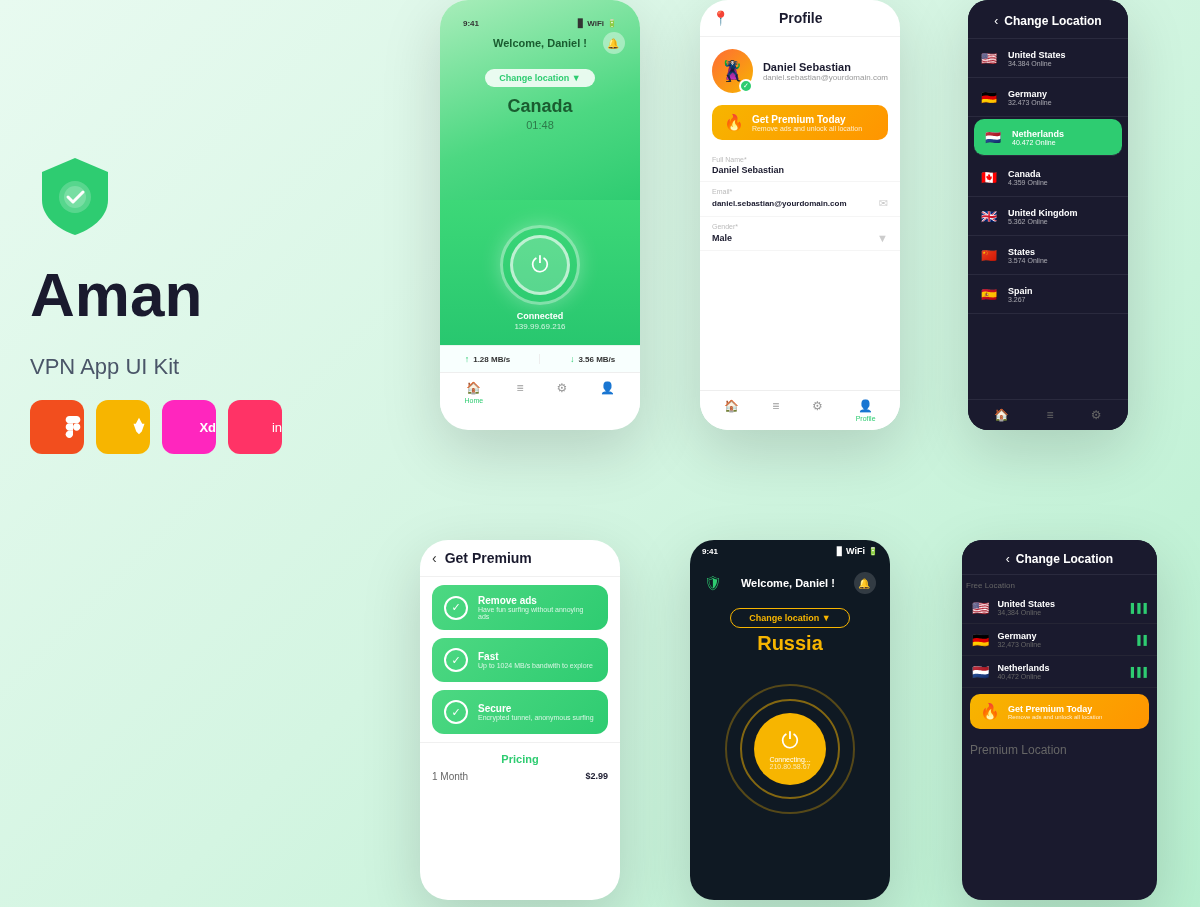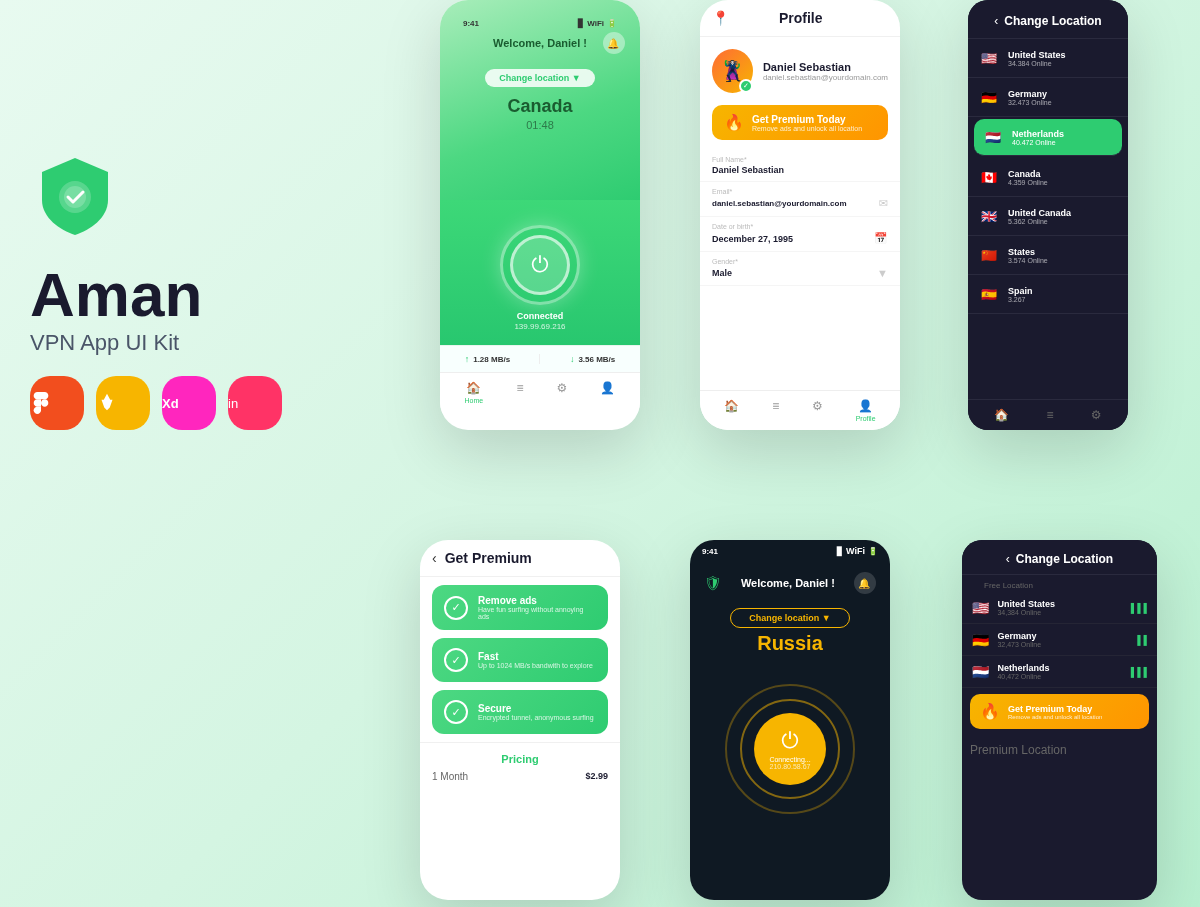--- a/index.html
+++ b/index.html
@@ -23,43 +23,43 @@
       margin-bottom: 20px;
     }
     .shield-svg {
       width: 90px; height: 90px;
     }
     .app-title {
       font-size: 62px;
       font-weight: 800;
       color: #1a1a2e;
       line-height: 1;
-      margin-bottom: 4px;
+      margin-bottom: 28px;
     }
     .app-subtitle {
       font-size: 22px;
       color: #4a5568;
       font-weight: 400;
       margin-bottom: 20px;
     }
     .screens-count {
       font-size: 32px;
       font-weight: 700;
       color: #2ecc71;
       margin-bottom: 30px;
     }
     .tools-row {
       display: flex;
       gap: 12px;
       margin-top: 10px;
     }
     .tool-badge {
       width: 54px; height: 54px;
-      border-radius: 20px;
-      display: flex; align-items: center; justify-content: flex-start;
+      border-radius: 12px;
+      display: flex; align-items: center; justify-content: flex-end;
       font-size: 20px;
       font-weight: 700;
       color: white;
     }
     .tool-figma { background: #f24e1e; }
     .tool-sketch { background: #f7b500; }
     .tool-xd { background: #ff26be; }
     .tool-invision { background: #ff3366; }
 
     
@@ -473,21 +473,21 @@
       width: 195px;
       height: 360px;
       top: 540px;
       left: 962px;
       background: #1a1a2e;
       border-radius: 20px;
     }
     .ph6-section-label {
       font-size: 8px;
       color: #666;
-      padding: 6px 22px 2px;
+      padding: 6px 4px 2px;
     }
     .ph6-location-row {
       display: flex;
       align-items: center;
       gap: 8px;
       padding: 7px 10px;
       border-bottom: 1px solid #252535;
     }
     .ph6-flag { font-size: 14px; }
     .ph6-info { flex: 1; }
@@ -660,27 +660,20 @@
     </div>
   </div>
   <div class="ph2-field">
     <div class="ph2-field-label">Email*</div>
     <div class="ph2-field-row">
       <div class="ph2-field-value" style="font-size:8px">daniel.sebastian@yourdomain.com</div>
       <span class="ph2-field-icon">✉</span>
     </div>
   </div>
   <div class="ph2-field">
-    <div class="ph2-field-label">Date or birth*</div>
-    <div class="ph2-field-row">
-      <div class="ph2-field-value">December 27, 1995</div>
-      <span class="ph2-field-icon">📅</span>
-    </div>
-  </div>
-  <div class="ph2-field">
     <div class="ph2-field-label">Gender*</div>
     <div class="ph2-field-row">
       <div class="ph2-field-value">Male</div>
       <span class="ph2-field-icon">▼</span>
     </div>
   </div>
   <div class="ph2-navbar">
     <div class="nav-item">
         <span class="nav-icon">🏠</span>
       </div>
@@ -734,21 +727,21 @@
       <div class="ph3-flag">🇨🇦</div>
       <div>
         <div class="ph3-country-name">Canada</div>
         <div class="ph3-count">4.359 Online</div>
       </div>
     </div>
 
     <div class="ph3-location-row">
       <div class="ph3-flag">🇬🇧</div>
       <div>
-        <div class="ph3-country-name">United Canada</div>
+        <div class="ph3-country-name">United Kingdom</div>
         <div class="ph3-count">5.362 Online</div>
       </div>
     </div>
 
     <div class="ph3-location-row">
       <div class="ph3-flag">🇨🇳</div>
       <div>
         <div class="ph3-country-name">States</div>
         <div class="ph3-count">3.574 Online</div>
       </div>

